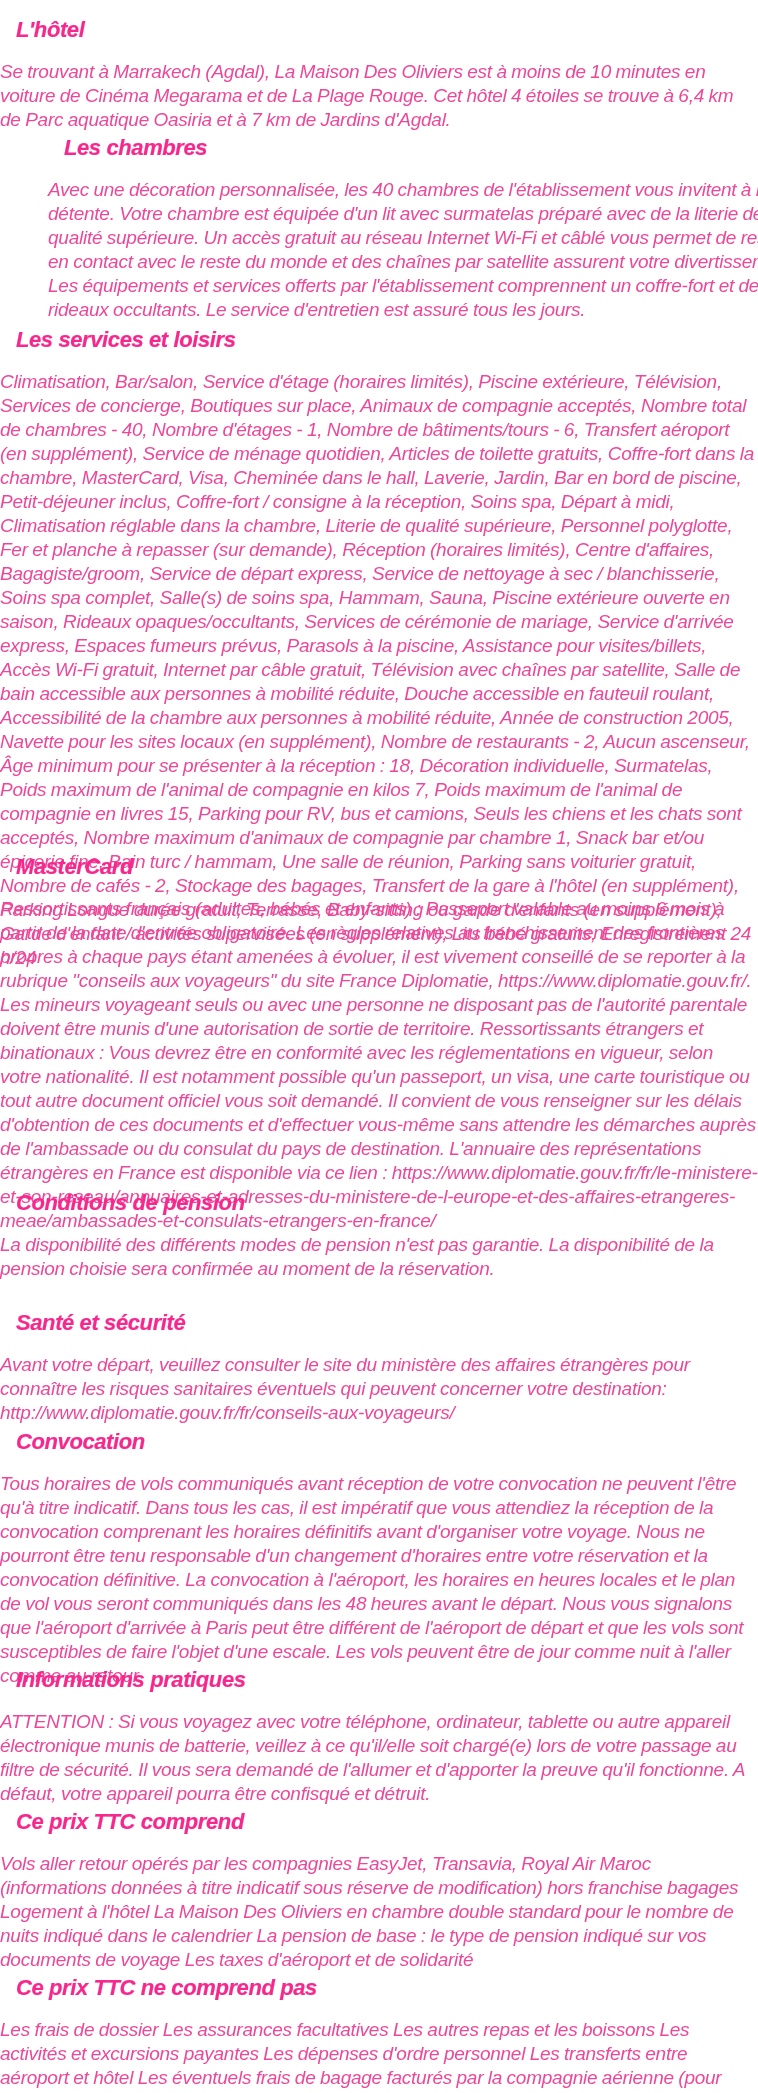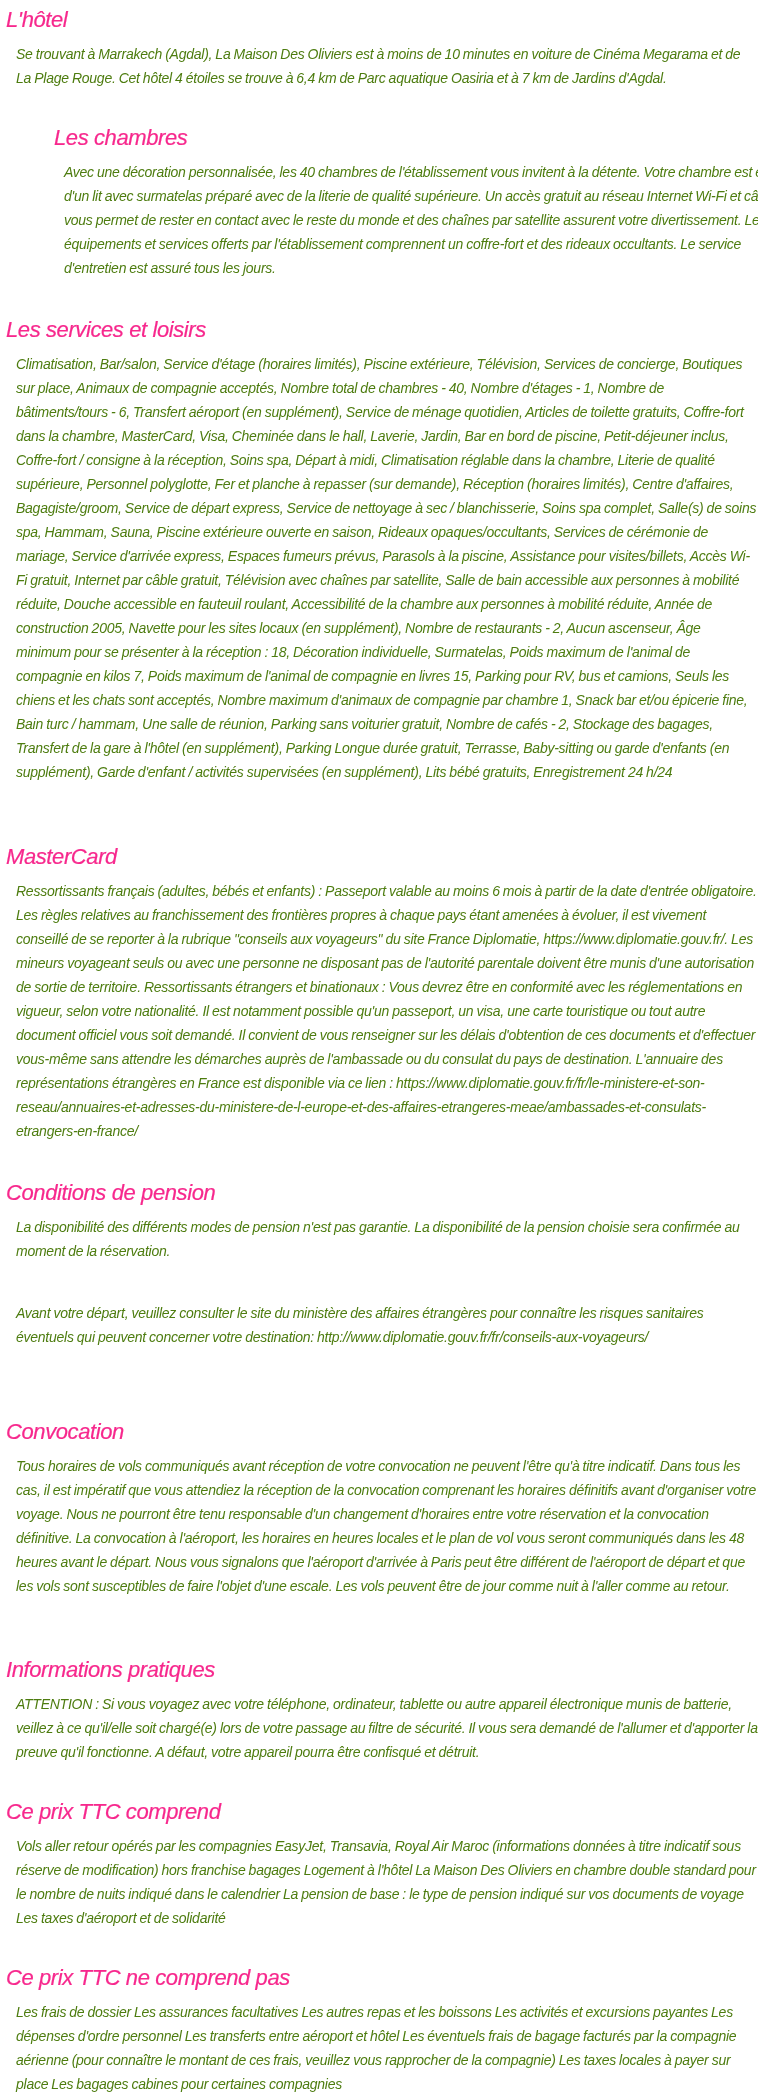--- a/index.html
+++ b/index.html
@@ -19,36 +19,36 @@
       position: relative;
       width: 758px;
       padding: 0;
     }
     .section {
       position: absolute;
       left: 0;
       width: 758px;
     }
     .section h2 {
-      margin: 6px;
+      margin: 16px;
       color: #f7288d;
       font-family: "Liberation Sans", sans-serif;
       font-style: italic;
-      font-weight: 400;
+      font-weight: 700;
       font-size: 22px;
       line-height: 28px;
       letter-spacing: -0.4px;
       -webkit-text-stroke: 0.2px #f7288d;
     }
     .section p {
-      margin: 8px 0 0 16px;
-      font-size: 14px;
+      margin: 8px 0 0 0;
+      font-size: 19px;
       line-height: 24px;
       letter-spacing: -0.25px;
-      color: #4d7c0f;
+      color: #ec4899;
       word-spacing: -0.5px;
     }
   </style>
 </head>
 <body>
 
 <div class="page">
 
   <section class="section" style="top:0px;">
     <h2>L'hôtel</h2>
@@ -69,20 +69,21 @@
     <h2>MasterCard</h2>
     <p>Ressortissants français (adultes, bébés et enfants) : Passeport valable au moins 6 mois à partir de la date d'entrée obligatoire. Les règles relatives au franchissement des frontières propres à chaque pays étant amenées à évoluer, il est vivement conseillé de se reporter à la rubrique "conseils aux voyageurs" du site France Diplomatie, https://www.diplomatie.gouv.fr/. Les mineurs voyageant seuls ou avec une personne ne disposant pas de l'autorité parentale doivent être munis d'une autorisation de sortie de territoire. Ressortissants étrangers et binationaux : Vous devrez être en conformité avec les réglementations en vigueur, selon votre nationalité. Il est notamment possible qu'un passeport, un visa, une carte touristique ou tout autre document officiel vous soit demandé. Il convient de vous renseigner sur les délais d'obtention de ces documents et d'effectuer vous-même sans attendre les démarches auprès de l'ambassade ou du consulat du pays de destination. L'annuaire des représentations étrangères en France est disponible via ce lien : https://www.diplomatie.gouv.fr/fr/le-ministere-et-son-reseau/annuaires-et-adresses-du-ministere-de-l-europe-et-des-affaires-etrangeres-meae/ambassades-et-consulats-etrangers-en-france/</p>
   </section>
 
   <section class="section" style="top:1173px;">
     <h2>Conditions de pension</h2>
     <p>La disponibilité des différents modes de pension n'est pas garantie. La disponibilité de la pension choisie sera confirmée au moment de la réservation.</p>
   </section>
 
   <section class="section" style="top:1293px;">
+    <h2>Santé et sécurité</h2>
     <p>Avant votre départ, veuillez consulter le site du ministère des affaires étrangères pour connaître les risques sanitaires éventuels qui peuvent concerner votre destination: http://www.diplomatie.gouv.fr/fr/conseils-aux-voyageurs/</p>
   </section>
 
   <section class="section" style="top:1412px;">
     <h2>Convocation</h2>
     <p>Tous horaires de vols communiqués avant réception de votre convocation ne peuvent l'être qu'à titre indicatif. Dans tous les cas, il est impératif que vous attendiez la réception de la convocation comprenant les horaires définitifs avant d'organiser votre voyage. Nous ne pourront être tenu responsable d'un changement d'horaires entre votre réservation et la convocation définitive. La convocation à l'aéroport, les horaires en heures locales et le plan de vol vous seront communiqués dans les 48 heures avant le départ. Nous vous signalons que l'aéroport d'arrivée à Paris peut être différent de l'aéroport de départ et que les vols sont susceptibles de faire l'objet d'une escale. Les vols peuvent être de jour comme nuit à l'aller comme au retour.</p>
   </section>
 
   <section class="section" style="top:1650px;">
     <h2>Informations pratiques</h2>

